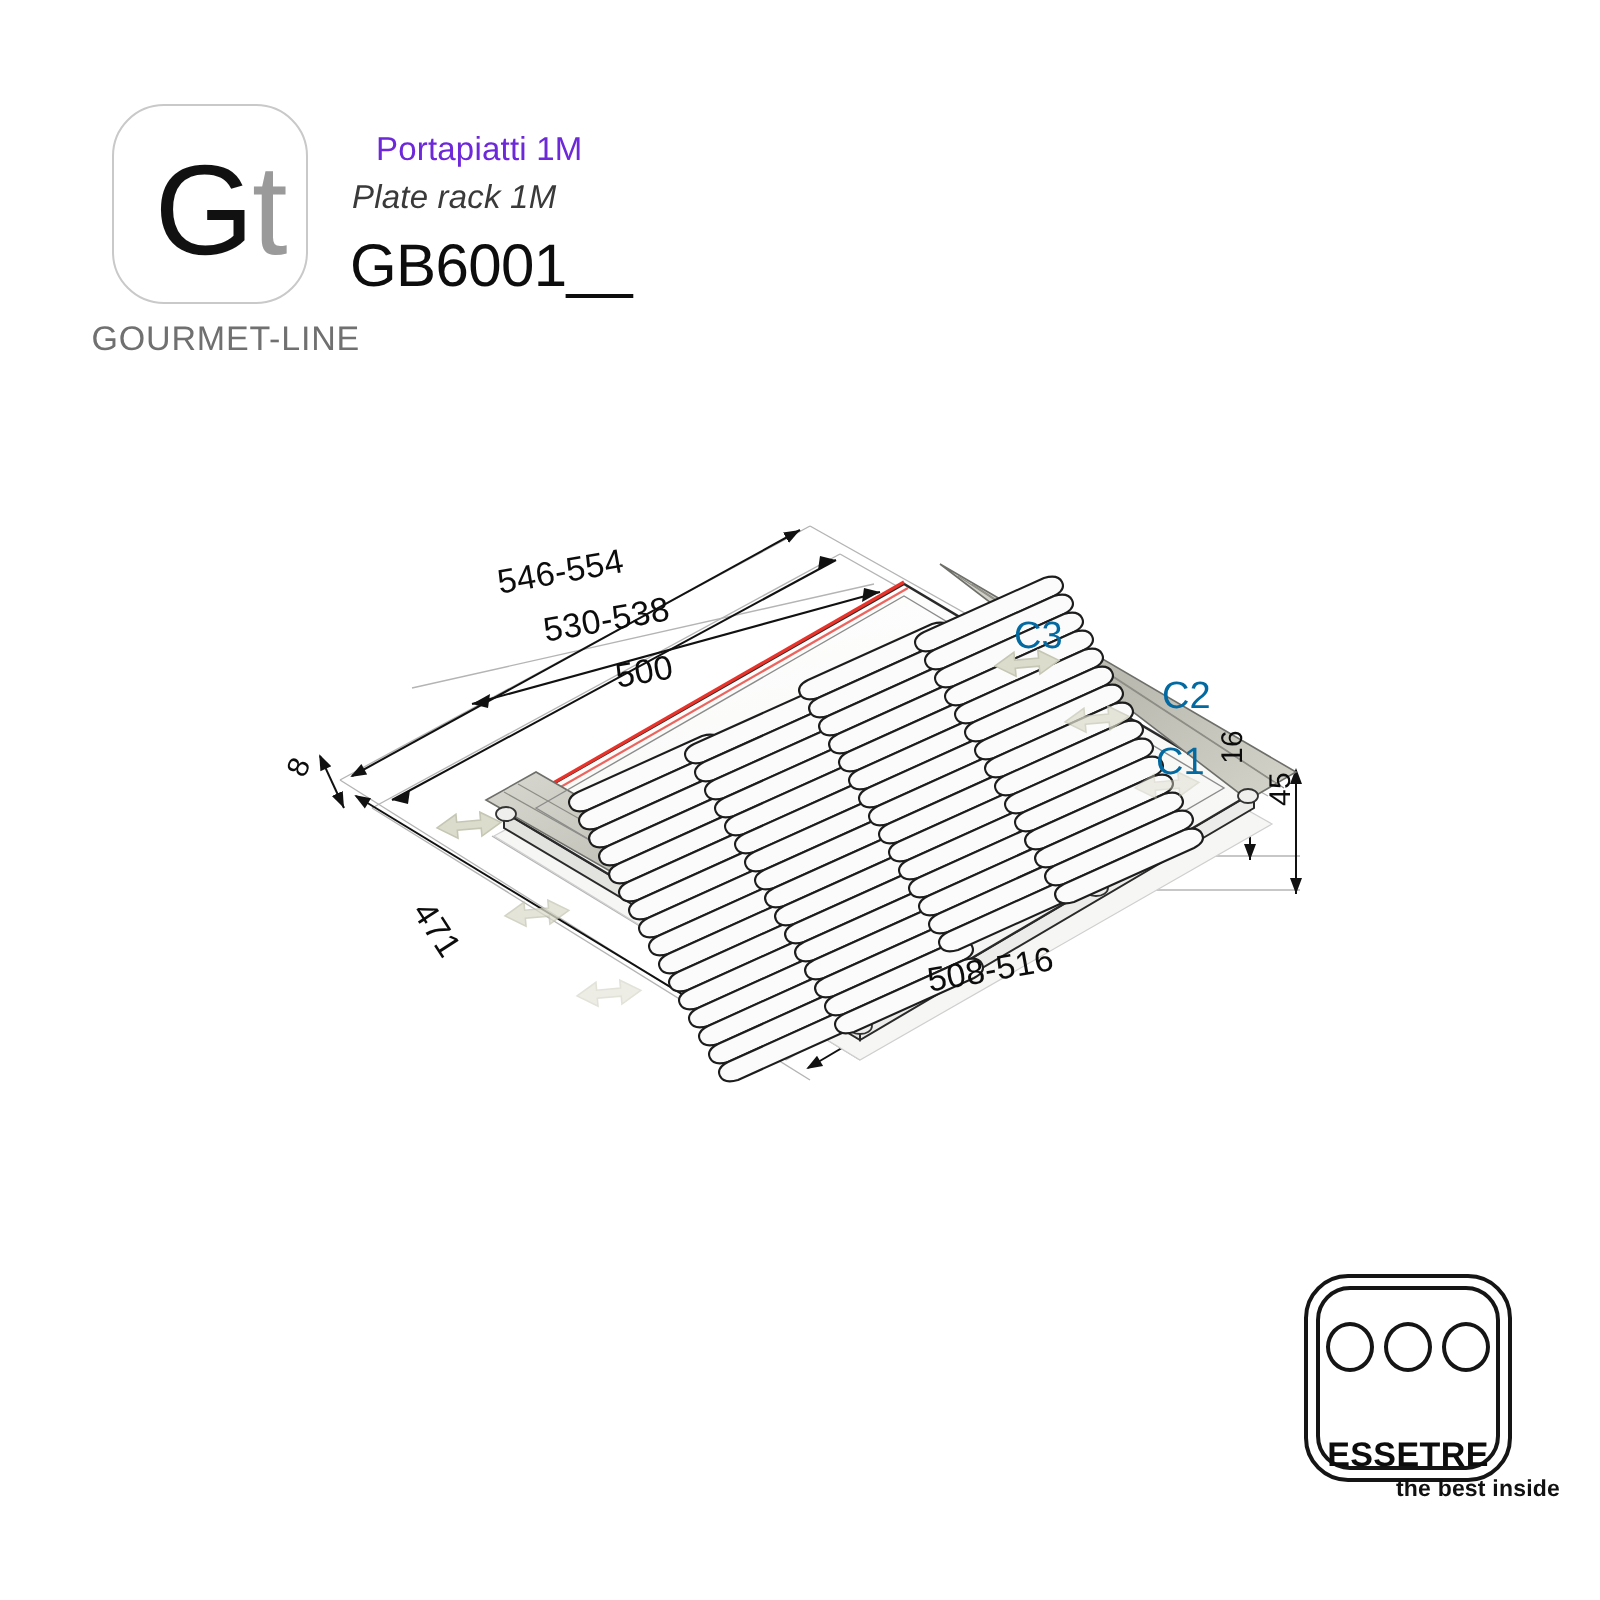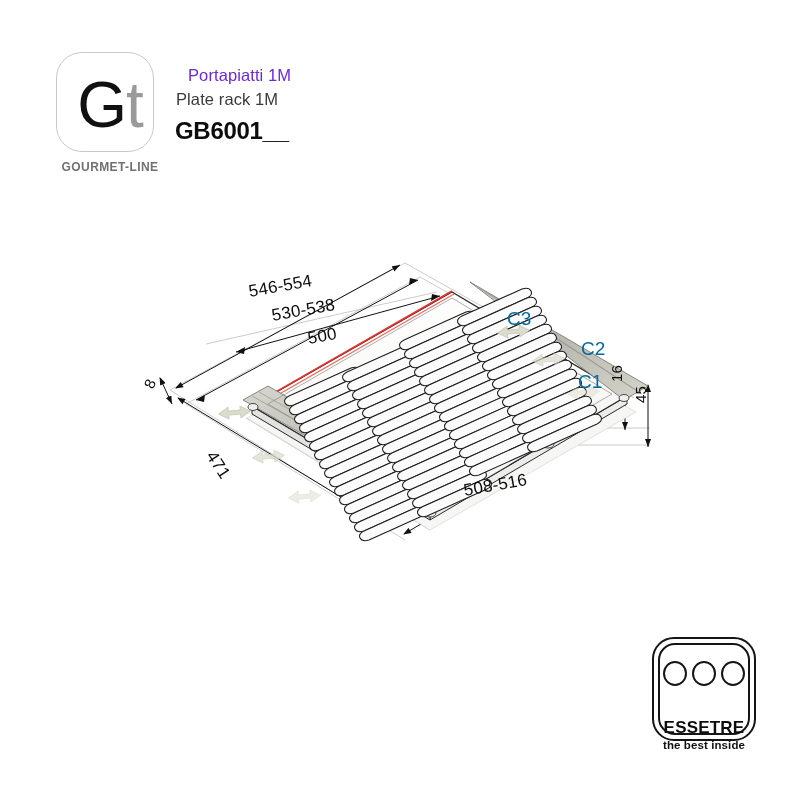--- a/index.html
+++ b/index.html
@@ -22,25 +22,25 @@
   }
   .logo-type{
     position:absolute;left:62px;top:62px;width:96px;height:86px;
     font-size:64px;line-height:86px;font-weight:400;letter-spacing:-1px;
     text-align:center;white-space:nowrap;
   }
   .logo-g{color:#111111;}
   .logo-t{color:#9a9a9a;}
   .logo-sub{
     position:absolute;left:40px;top:160px;width:140px;
-    text-align:center;font-size:12px;letter-spacing:.4px;color:#707070;font-weight:bold;
+    text-align:right;font-size:17px;letter-spacing:.4px;color:#707070;
   }
   .title-it{position:absolute;left:176px;top:66px;font-size:16.5px;color:#6d28d9;letter-spacing:.1px;margin-left:12px;}
-  .title-en{position:absolute;left:176px;top:90px;font-size:16.5px;color:#3a3a3a;letter-spacing:.1px;}
-  .title-code{position:absolute;left:175px;top:117px;font-size:24px;font-weight:bold;color:#0d0d0d;letter-spacing:-.3px;}
+  .title-en{position:absolute;left:176px;top:90px;font-size:16.5px;color:#3a3a3a;font-style:italic;letter-spacing:.1px;}
+  .title-code{position:absolute;left:175px;top:117px;font-size:30px;font-weight:normal;color:#0d0d0d;letter-spacing:-.3px;}
 
   
   #drawing{position:absolute;left:0;top:0;width:800px;height:800px;}
 
   
   .dim{
     position:absolute;font-size:17px;color:#0c0c0c;white-space:nowrap;
     font-family:"Liberation Sans", sans-serif;letter-spacing:.2px;
   }
   .dim-sm{font-size:15px;}
@@ -52,21 +52,21 @@
   .ess{position:absolute;left:652px;top:637px;width:104px;height:104px;}
   .ess-outer{position:absolute;inset:0;border:2.4px solid #151515;border-radius:22px;box-sizing:border-box;}
   .ess-inner{position:absolute;inset:6px;border:2px solid #151515;border-radius:17px;box-sizing:border-box;}
   .ess-dots{position:absolute;left:0;top:24px;width:104px;height:26px;display:flex;justify-content:center;gap:5px;}
   .ess-dot{width:24px;height:25px;border:2.2px solid #151515;border-radius:50%;box-sizing:border-box;}
   .ess-word{
     position:absolute;left:0;top:57px;width:104px;text-align:center;
     font-size:17px;font-weight:bold;letter-spacing:.2px;color:#0d0d0d;margin-top:24px;
   }
   .ess-tag{
-    position:absolute;left:628px;top:739px;width:152px;text-align:center;
+    position:absolute;left:628px;top:739px;width:152px;text-align:right;
     font-size:11.5px;font-weight:bold;color:#111;letter-spacing:.1px;
   }
 </style>
 </head>
 <body>
 
 <div id="sheet">
 
   <div class="hdr">
 

